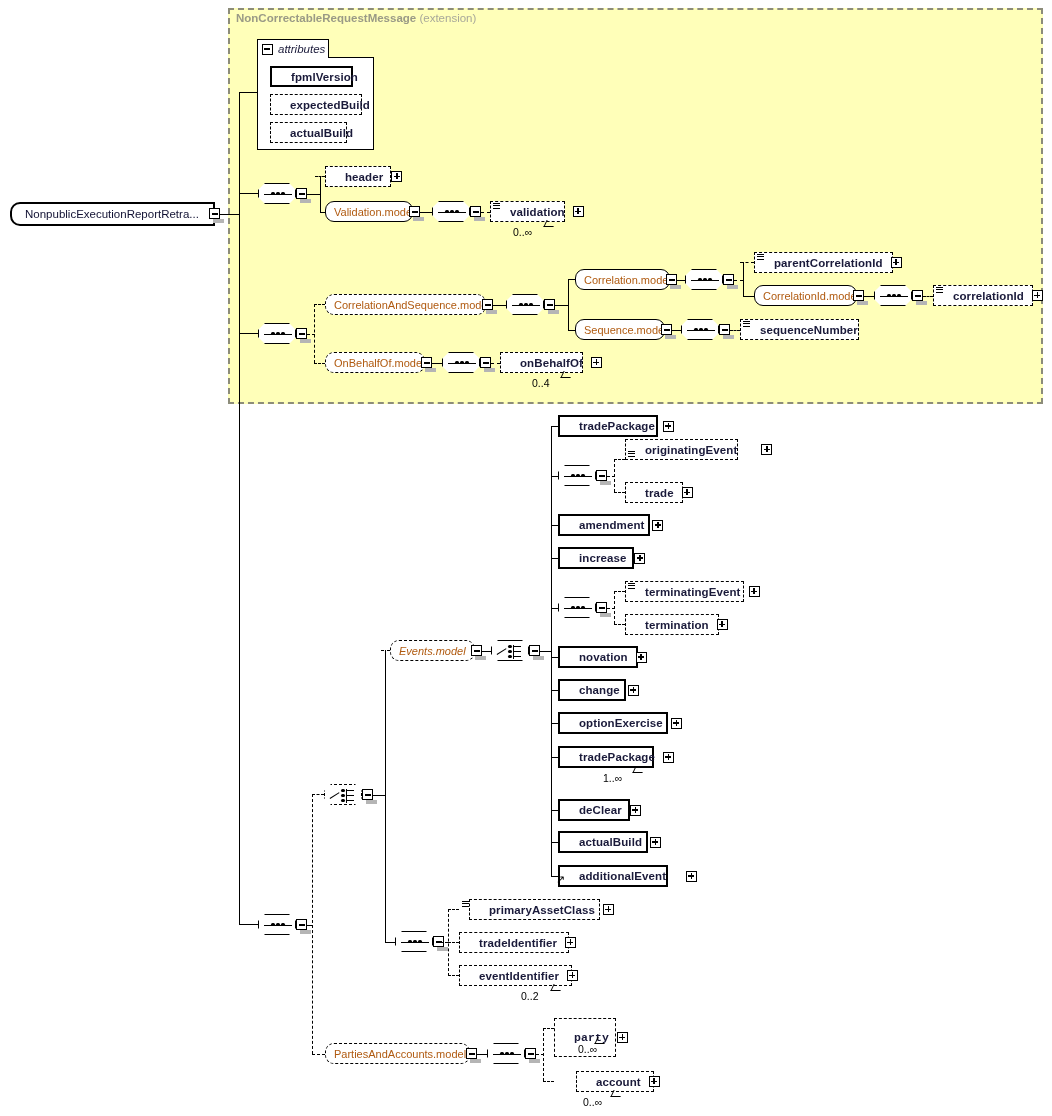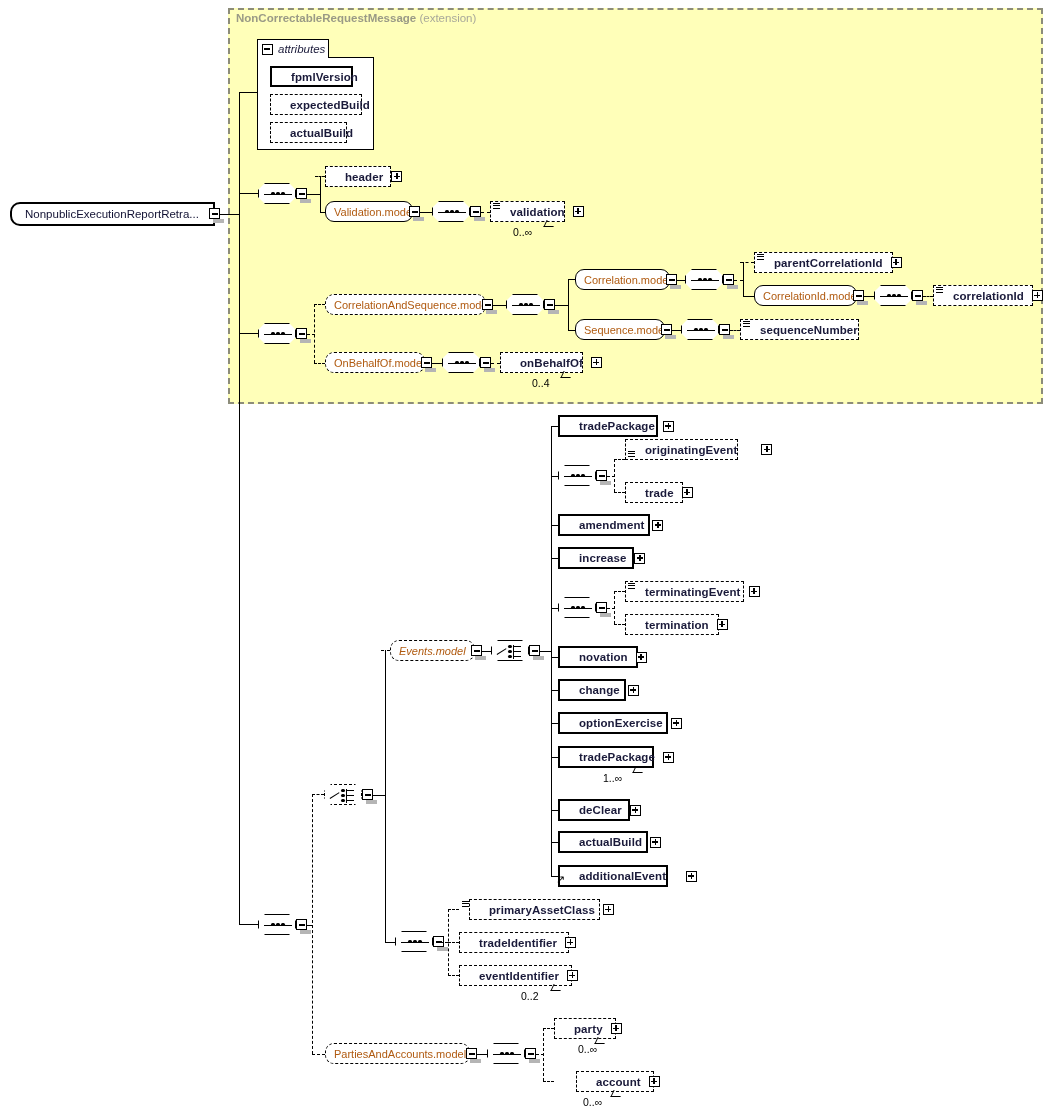--- a/index.html
+++ b/index.html
@@ -593,21 +593,21 @@
         <span class="d d3"></span>
     </div>
   </div>
   <div class="tog" style="left:525px;top:1048px;"></div>
   <div class="togshadow" style="left:529px;top:1059px;width:11px;height:4px;"></div>
 
   <div class="dln dlnh" style="left:536px;top:1053.5px;width:8px;"></div>
   <div class="dln dlnv" style="left:543px;top:1028px;height:53px;"></div>
 
   <div class="dln dlnh" style="left:543px;top:1028px;width:11px;"></div>
-  <div class="nd el-dash" style="left:554px;top:1018px;width:62px;height:21px;">
+  <div class="nd el-dash" style="left:554px;top:1018px;width:62px;height:39px;font-family:Liberation Mono, monospace;">
     <span class="lbl">party</span>
     <span class="exp"></span>
   </div>
   <div class="arc" style="left:596px;top:1037px;"></div>
   <div class="mult" style="left:578px;top:1043px;">0..∞</div>
 
   <div class="dln dlnh" style="left:543px;top:1081px;width:11px;"></div>
   <div class="nd el-dash" style="left:576px;top:1071px;width:78px;height:21px;">
     <span class="lbl">account</span>
     <span class="exp"></span>

